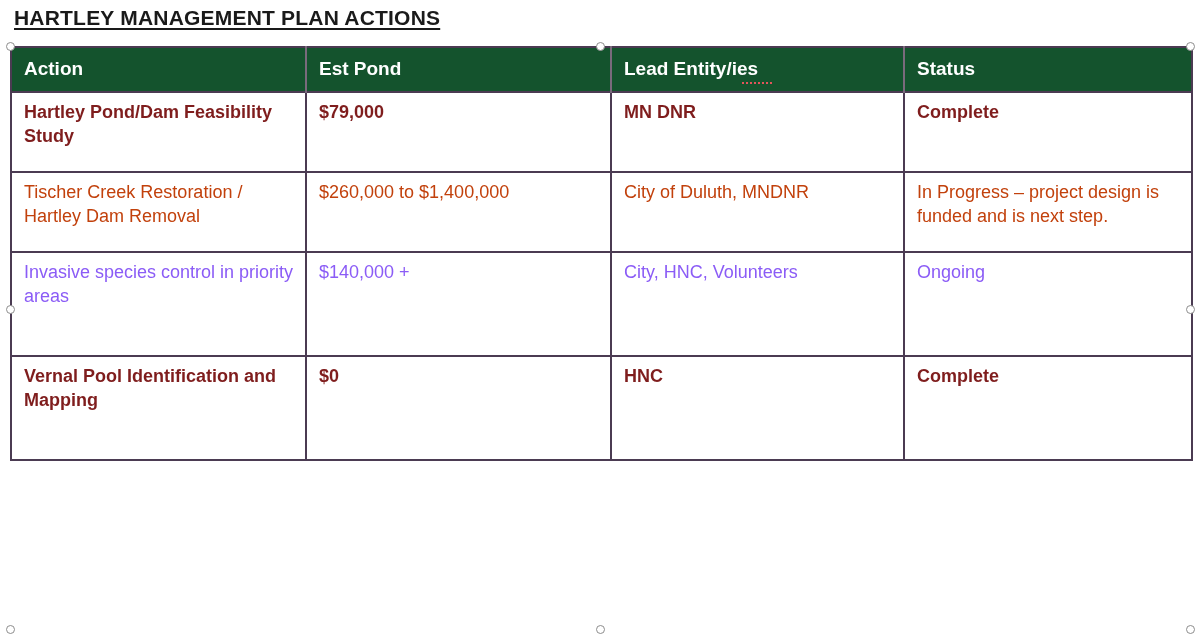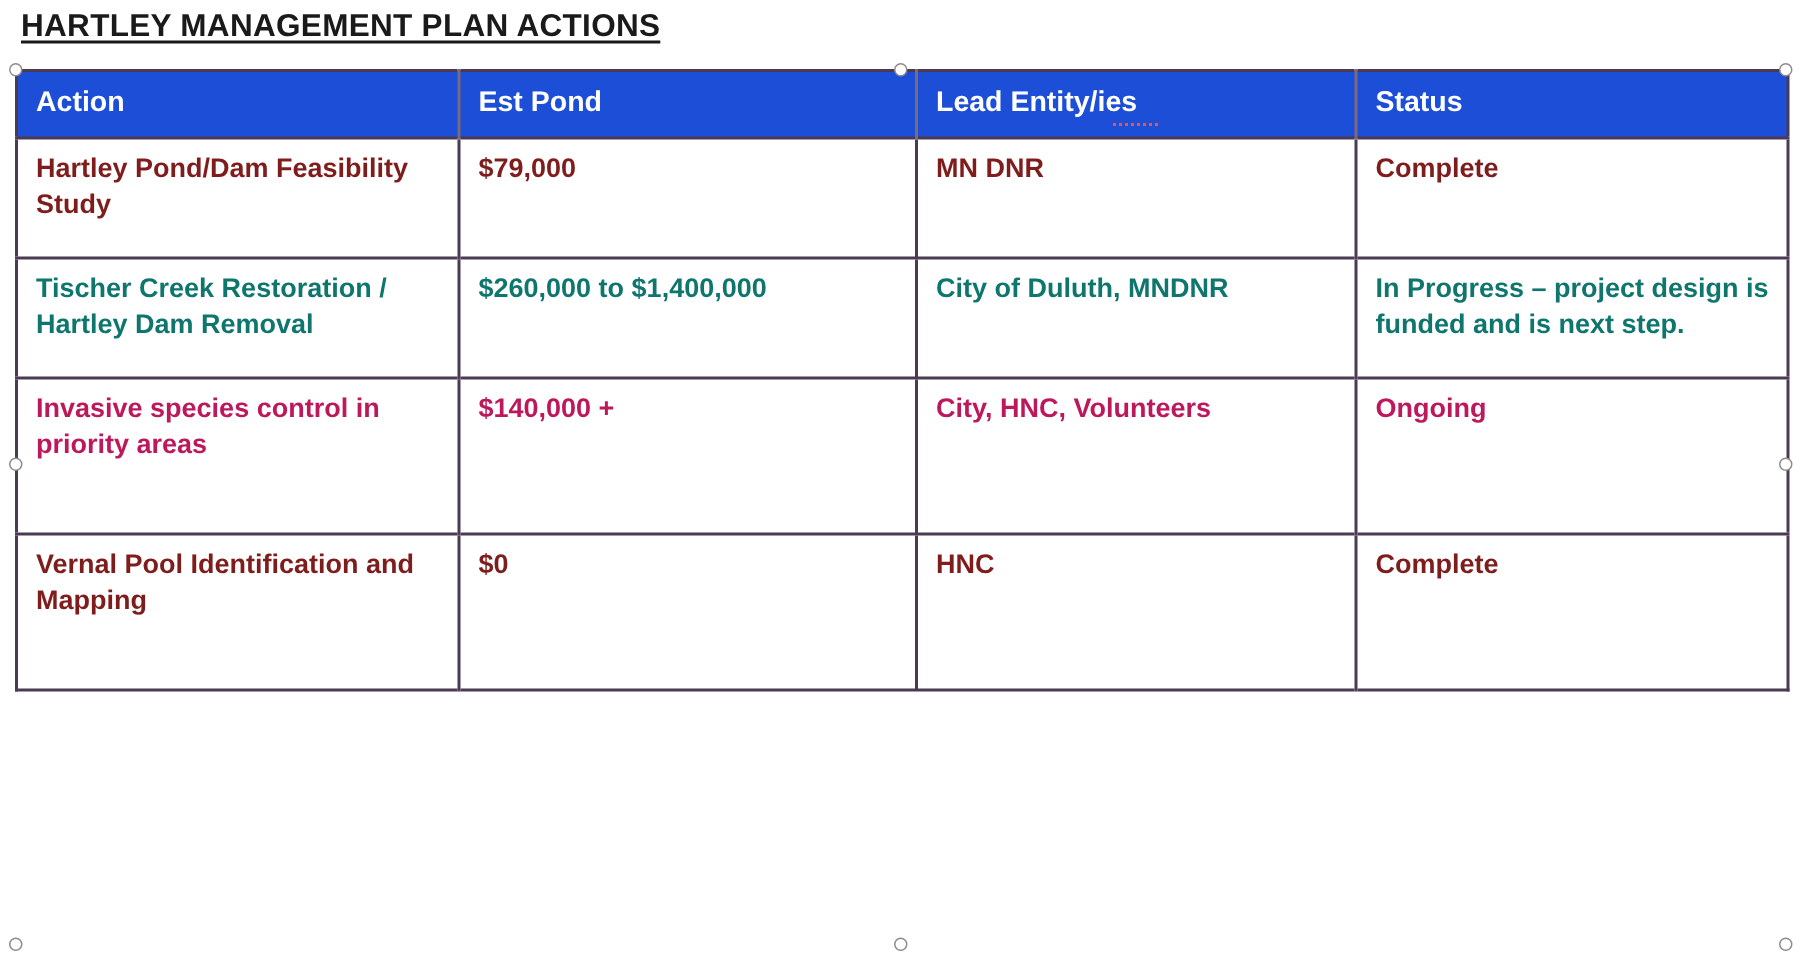--- a/index.html
+++ b/index.html
@@ -36,21 +36,21 @@
     table-layout: fixed;
     width: 1181px;
     border: 2px solid #4b3b52;
   }
   table.actions col.c1 { width: 295px; }
   table.actions col.c2 { width: 305px; }
   table.actions col.c3 { width: 293px; }
   table.actions col.c4 { width: 288px; }
 
   table.actions th {
-    background: #1d4ed8;
+    background: #14532d;
     color: #ffffff;
     text-align: left;
     font-size: 19px;
     font-weight: bold;
     padding: 10px 10px 11px 12px;
     border-right: 2px solid #7a6a7c;
     vertical-align: middle;
     white-space: nowrap;
   }
   table.actions th:last-child { border-right: none; }
@@ -60,22 +60,22 @@
     border-right: 2px solid #4b3b52;
     padding: 8px 10px 10px 12px;
     vertical-align: top;
     font-size: 18px;
     line-height: 1.33;
   }
   table.actions td:last-child { border-right: none; }
 
   
   tr.style-bold td { color: #7f1d1d; font-weight: bold; }
-  tr.style-red td { color: #0f766e; font-weight: bold; }
-  tr.style-teal td { color: #be185d; font-weight: bold; }
+  tr.style-red td { color: #c2410c; font-weight: normal; }
+  tr.style-teal td { color: #8b5cf6; font-weight: normal; }
   tr.style-gray td { color: #9b9b9b; font-weight: normal; }
 
   tr.h-tall td { height: 60px; }
   tr.h-xtall td { height: 84px; }
 
   
   .handle {
     position: absolute;
     width: 9px;
     height: 9px;

